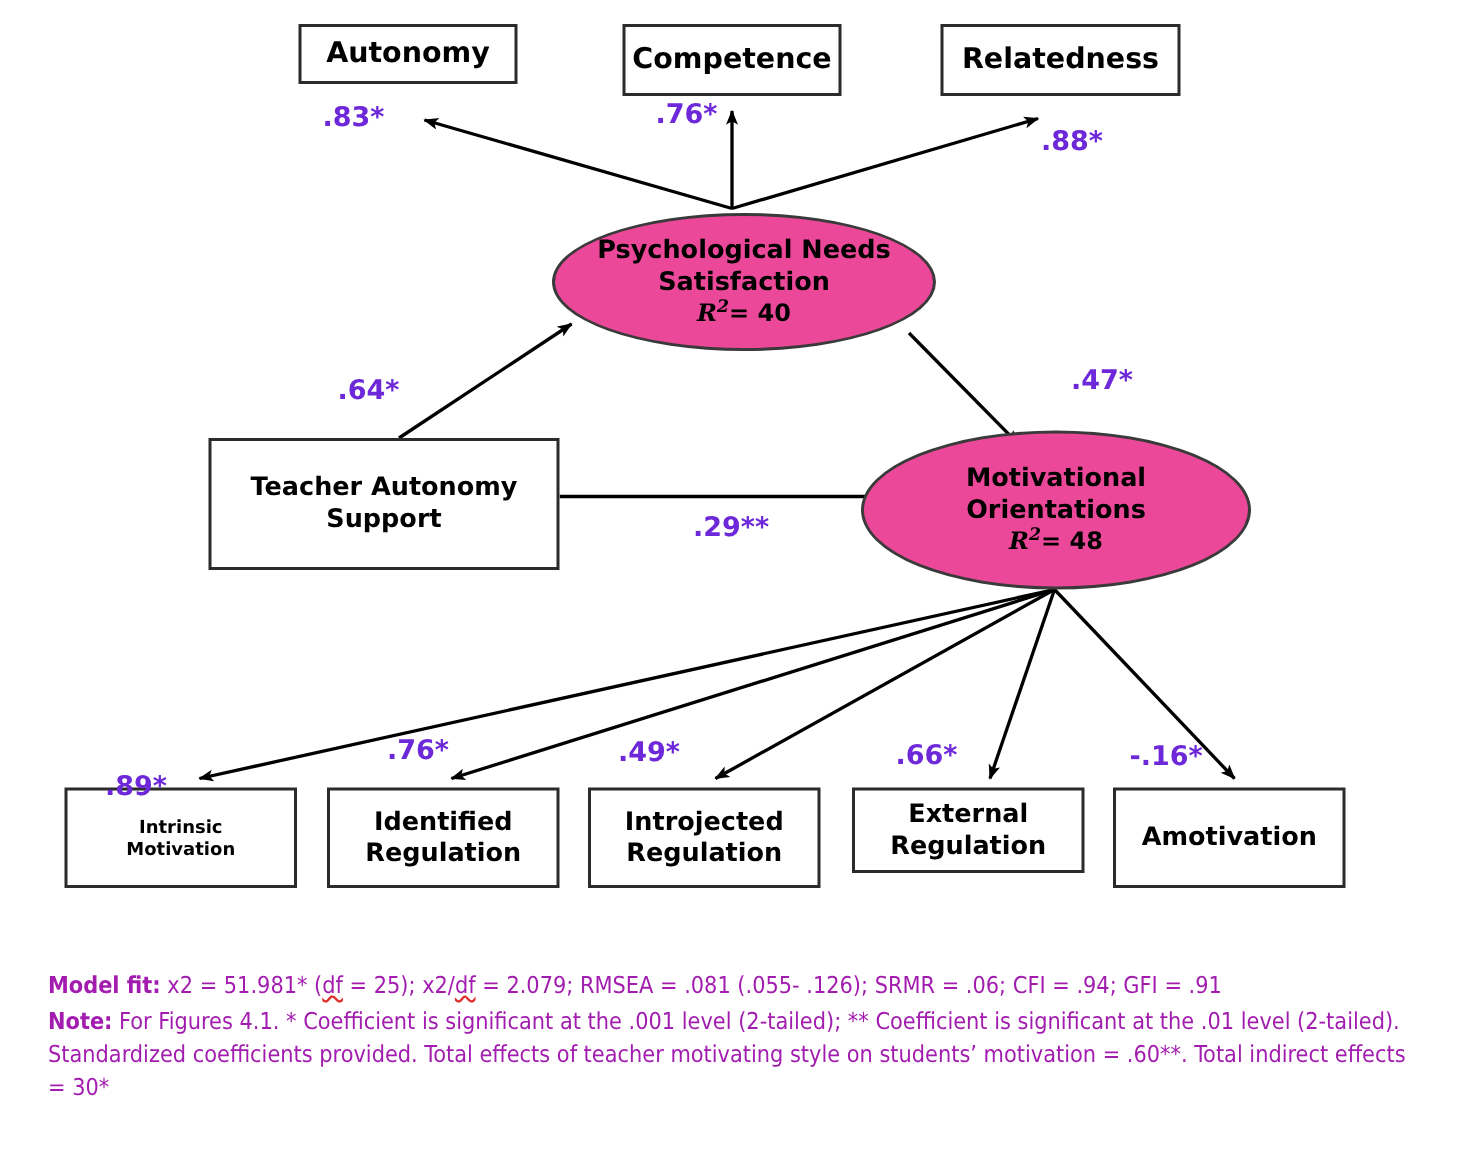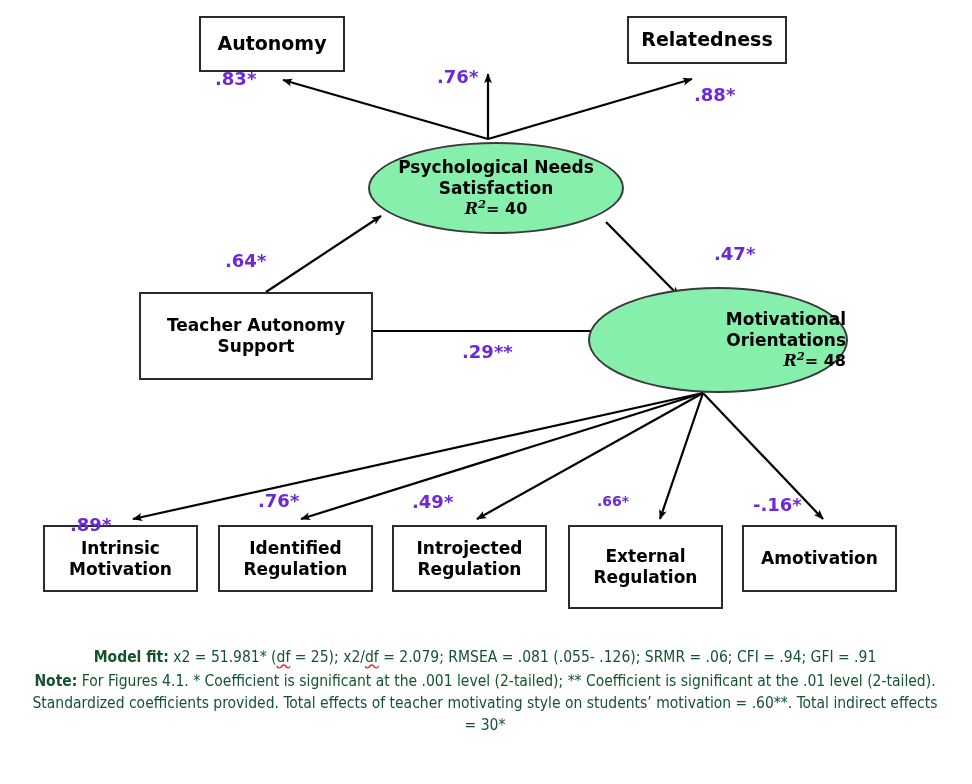--- a/index.html
+++ b/index.html
@@ -31,21 +31,21 @@
     align-items: center;
     justify-content: center;
     text-align: center;
     font-weight: bold;
     color: #000000;
     line-height: 1.22;
   }
   .node-ellipse {
     position: absolute;
     border: 2px solid #3a3a3a;
-    background: #86efac;
+    background: #ec4899;
     border-radius: 50%;
     box-sizing: border-box;
     display: flex;
     flex-direction: column;
     align-items: center;
     justify-content: center;
     text-align: center;
     font-weight: bold;
     color: #000000;
     line-height: 1.25;
@@ -72,22 +72,21 @@
     line-height: 0;
   }
   #footnotes {
     position: absolute;
     left: 32px;
     top: 646px;
     width: 906px;
     font-family: "DejaVu Sans Condensed", "Liberation Sans Narrow", "Liberation Sans", sans-serif;
     font-size: 15.5px;
     line-height: 1.42;
-    color: #14532d;
-    text-align: center;
+    color: #a21caf;
   }
   #footnotes p {
     margin: 0 0 2px 0;
   }
   .fn-head {
     font-weight: bold;
   }
   .squiggle {
     text-decoration: underline wavy #e03030;
     text-decoration-skip-ink: none;
@@ -115,62 +114,65 @@
 
     <line x1="373" y1="331" x2="607" y2="331" stroke="#000000" stroke-width="2.2" marker-end="url(#arrowhead)"></line>
 
     <line x1="703" y1="393" x2="133" y2="519" stroke="#000000" stroke-width="2.2" marker-end="url(#arrowhead)"></line>
     <line x1="703" y1="393" x2="301" y2="519" stroke="#000000" stroke-width="2.2" marker-end="url(#arrowhead)"></line>
     <line x1="703" y1="393" x2="477" y2="519" stroke="#000000" stroke-width="2.2" marker-end="url(#arrowhead)"></line>
     <line x1="703" y1="393" x2="660" y2="519" stroke="#000000" stroke-width="2.2" marker-end="url(#arrowhead)"></line>
     <line x1="703" y1="393" x2="823" y2="519" stroke="#000000" stroke-width="2.2" marker-end="url(#arrowhead)"></line>
   </svg>
 
-  <div class="node-box" style="left:199px; top:16px; width:146px; height:56px; font-size:19px;">
+  <div class="node-box" style="left:199px; top:16px; width:146px; height:40px; font-size:19px;">
     <span>Autonomy</span>
   </div>
 
+  <div class="node-box" style="left:415px; top:16px; width:146px; height:48px; font-size:19px;">
+    <span>Competence</span>
+  </div>
 
   <div class="node-box" style="left:627px; top:16px; width:160px; height:48px; font-size:19px;">
     <span>Relatedness</span>
   </div>
 
   <div class="node-ellipse" style="left:368px; top:142px; width:256px; height:92px; font-size:17px;">
     <span>Psychological Needs</span>
     <span>Satisfaction</span>
     <span class="rsq" style="font-size:16px;"><i>R</i><sup>2</sup><span>= 40</span></span>
   </div>
 
-  <div class="node-ellipse" style="left:588px; top:287px; width:260px; height:106px; font-size:17px;align-items:flex-end;">
+  <div class="node-ellipse" style="left:574px; top:287px; width:260px; height:106px; font-size:17px;">
     <span>Motivational</span>
     <span>Orientations</span>
     <span class="rsq" style="font-size:16px;"><i>R</i><sup>2</sup><span>= 48</span></span>
   </div>
 
   <div class="node-box" style="left:139px; top:292px; width:234px; height:88px; font-size:17px; flex-direction:column;">
     <span>Teacher Autonomy</span>
     <span>Support</span>
   </div>
 
-  <div class="node-box" style="left:43px; top:525px; width:155px; height:67px; font-size:17px; flex-direction:column;">
+  <div class="node-box" style="left:43px; top:525px; width:155px; height:67px; font-size:12px; flex-direction:column;">
     <span>Intrinsic</span>
     <span>Motivation</span>
   </div>
 
   <div class="node-box" style="left:218px; top:525px; width:155px; height:67px; font-size:17px; flex-direction:column;">
     <span>Identified</span>
     <span>Regulation</span>
   </div>
 
   <div class="node-box" style="left:392px; top:525px; width:155px; height:67px; font-size:17px; flex-direction:column;">
     <span>Introjected</span>
     <span>Regulation</span>
   </div>
 
-  <div class="node-box" style="left:568px; top:525px; width:155px; height:84px; font-size:17px; flex-direction:column;">
+  <div class="node-box" style="left:568px; top:525px; width:155px; height:57px; font-size:17px; flex-direction:column;">
     <span>External</span>
     <span>Regulation</span>
   </div>
 
   <div class="node-box" style="left:742px; top:525px; width:155px; height:67px; font-size:17px;text-align:center;">
     <span>Amotivation</span>
   </div>
 
   <div class="coef-label" style="left:215px; top:68px; font-size:18px;">.83*</div>
 
@@ -183,21 +185,21 @@
   <div class="coef-label" style="left:714px; top:243px; font-size:18px;">.47*</div>
 
   <div class="coef-label" style="left:462px; top:341px; font-size:18px;">.29**</div>
 
   <div class="coef-label" style="left:70px; top:514px; font-size:18px;">.89*</div>
 
   <div class="coef-label" style="left:258px; top:490px; font-size:18px;">.76*</div>
 
   <div class="coef-label" style="left:412px; top:491px; font-size:18px;">.49*</div>
 
-  <div class="coef-label" style="left:597px; top:493px; font-size:14px;">.66*</div>
+  <div class="coef-label" style="left:597px; top:493px; font-size:18px;">.66*</div>
 
   <div class="coef-label" style="left:753px; top:494px; font-size:18px;">-.16*</div>
 
   <div id="footnotes">
     <p><span class="fn-head">Model fit:</span><span> x2 = 51.981* (</span><span class="squiggle">df</span><span> = 25); x2/</span><span class="squiggle">df</span><span> = 2.079; RMSEA = .081 (.055- .126); SRMR = .06; CFI = .94; GFI = .91</span></p>
     <p><span class="fn-head">Note:</span><span> For Figures 4.1. * Coefficient is significant at the .001 level (2-tailed); ** Coefficient is significant at the .01 level (2-tailed). Standardized coefficients provided. Total effects of teacher motivating style on students’ motivation = .60**. Total indirect effects = 30*</span></p>
   </div>
 
 </div>
 

